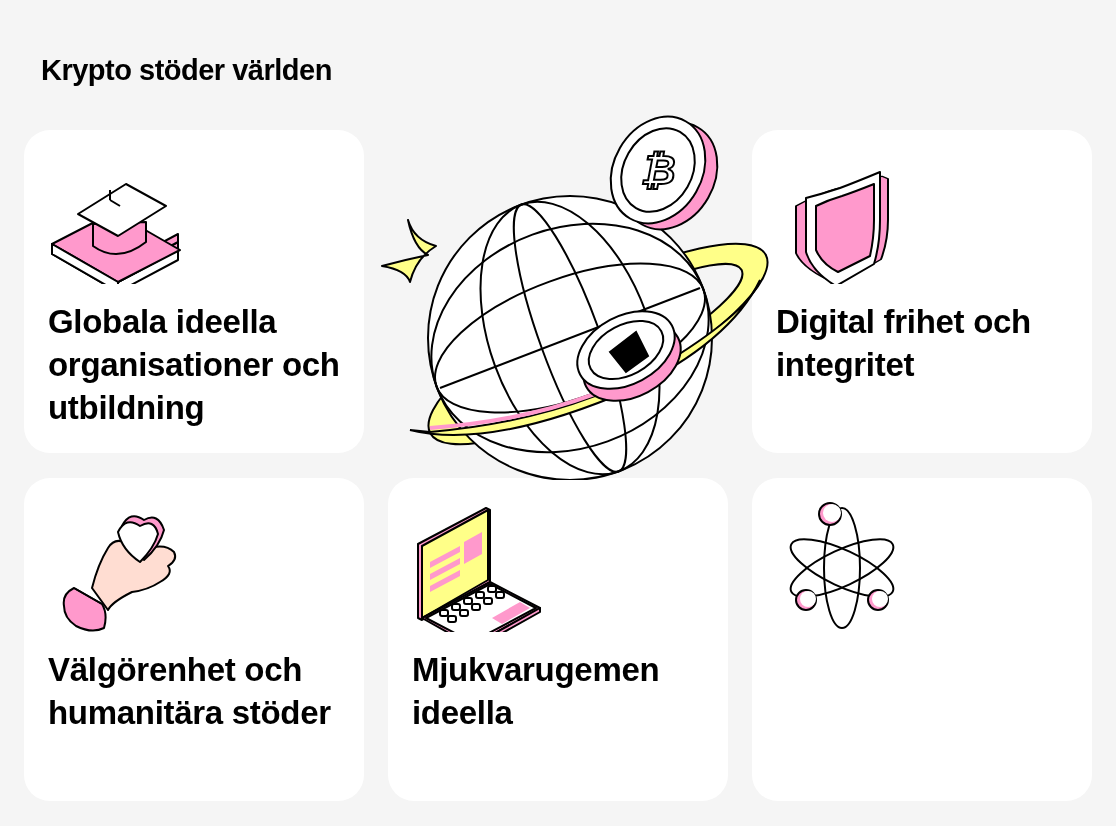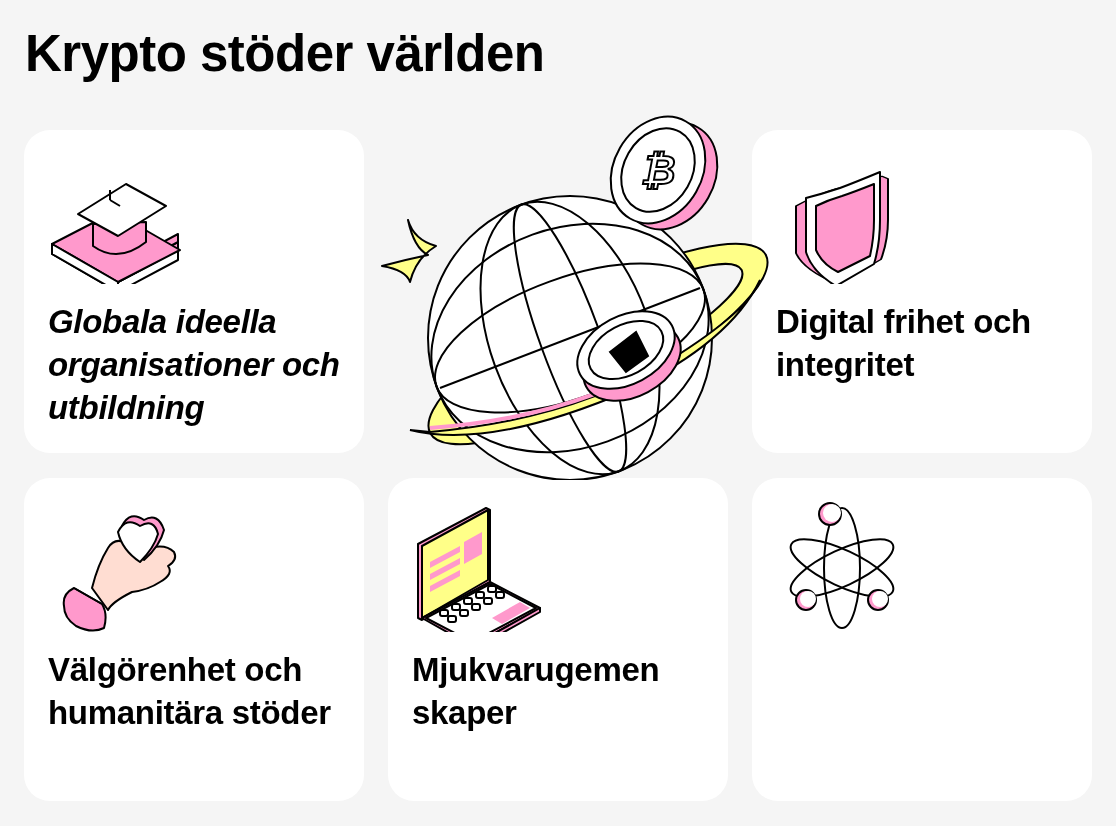--- a/index.html
+++ b/index.html
@@ -1,40 +1,40 @@
 <!DOCTYPE html>
 <html><head>
 <meta charset="utf-8">
 <style>
   html, body { margin: 0; padding: 0; }
   body {
     width: 1116px; height: 826px; background: #f5f5f5; position: relative; overflow: hidden;
     font-family: "Liberation Sans", "DejaVu Sans", sans-serif; color: #000;
   }
   .title {
-    position: absolute; left: 25px; top: 28px; margin: 0;
-    font-size: 51px; font-weight: bold; letter-spacing: -0.5px; line-height: 52px;
+    position: absolute; left: 25px; top: 28px; margin: 16px;
+    font-size: 29px; font-weight: bold; letter-spacing: -0.5px; line-height: 52px;
   }
   .card {
     position: absolute; width: 340px; height: 323px; background: #ffffff;
     border-radius: 26px; box-sizing: border-box;
   }
   .card .icon { position: absolute; left: 24px; top: 24px; width: 140px; height: 130px; }
   .card .label {
     position: absolute; left: 24px; top: 170px; width: 300px; margin: 0;
     font-size: 33px; font-weight: bold; line-height: 43px; letter-spacing: -0.3px;
   }
   .hero { position: absolute; left: 370px; top: 110px; width: 400px; height: 370px; }
 </style>
 </head>
 <body>
 
 <h1 class="title">Krypto stöder världen</h1>
 
-<div class="card" style="left:24px; top:130px;font-style:italic;">
+<div class="card" style="left:24px; top:130px;">
   <svg class="icon" viewBox="0 0 140 130">
     <g stroke="#000" stroke-width="2" stroke-linejoin="round">
 
       <polygon points="4,100 70,138 130,106 130,96 70,128 4,90" fill="#fff"></polygon>
       <polygon points="70,128 130,96 130,88 70,120" fill="#ff99cc"></polygon>
       <polygon points="70,120 130,88 130,80 70,112" fill="#ff99cc"></polygon>
 
       <polygon points="4,90 70,128 132,96 66,58" fill="#ff99cc"></polygon>
       <polygon points="4,90 70,128 70,138 4,100" fill="#fff"></polygon>
 
@@ -94,21 +94,21 @@
       <rect x="52" y="96" width="8" height="6" rx="2"></rect>
       <rect x="64" y="90" width="8" height="6" rx="2"></rect>
       <rect x="76" y="84" width="8" height="6" rx="2"></rect>
       <rect x="36" y="114" width="8" height="6" rx="2"></rect>
       <rect x="48" y="108" width="8" height="6" rx="2"></rect>
       <rect x="60" y="102" width="8" height="6" rx="2"></rect>
       <rect x="72" y="96" width="8" height="6" rx="2"></rect>
       <rect x="84" y="90" width="8" height="6" rx="2"></rect>
     </g>
   </svg>
-  <p class="label">Mjukvarugemen skaper</p>
+  <p class="label">Mjukvarugemen ideella</p>
 </div>
 
 <div class="card" style="left:752px; top:478px;">
   <svg class="icon" viewBox="0 0 140 130">
     <g fill="none" stroke="#000" stroke-width="2">
       <ellipse cx="66" cy="66" rx="18" ry="60"></ellipse>
       <ellipse cx="66" cy="66" rx="56" ry="18" transform="rotate(25 66 66)"></ellipse>
       <ellipse cx="66" cy="66" rx="56" ry="18" transform="rotate(-25 66 66)"></ellipse>
     </g>
     <g stroke="#000" stroke-width="2">

